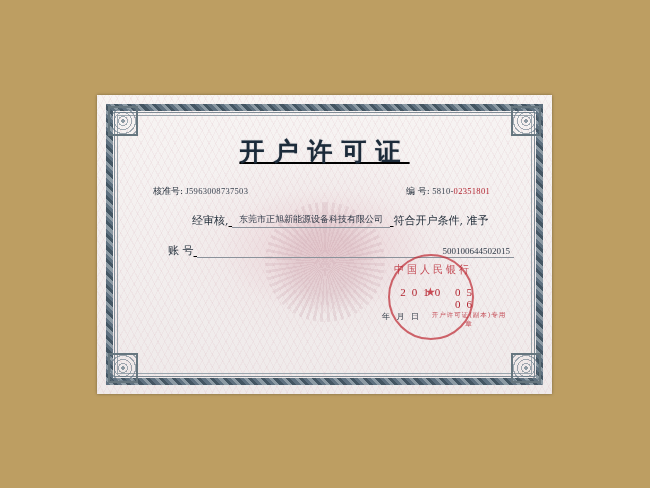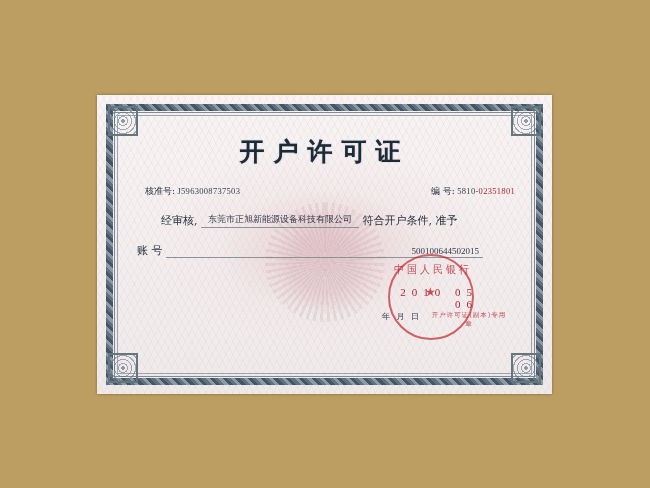--- a/index.html
+++ b/index.html
@@ -104,20 +104,21 @@
     pointer-events: none;
   }
 
   
   .content {
     position: absolute;
     left: 34px;
     top: 30px;
     right: 34px;
     bottom: 26px;
+    text-decoration: underline;
   }
 
   .doc-title {
     text-align: center;
     font-family: "DejaVu Serif", "Liberation Serif", serif;
     font-weight: bold;
     font-size: 25px;
     letter-spacing: 9px;
     color: #1c2b3a;
     margin-top: 10px;
@@ -126,27 +127,27 @@
 
   .meta-row {
     position: relative;
     margin-top: 17px;
     height: 15px;
     font-size: 8.5px;
     color: #2a3744;
   }
   .meta-left {
     position: absolute;
-    left: 14px;
+    left: 22px;
     top: 0;
     white-space: nowrap;
   }
   .meta-right {
     position: absolute;
-    right: 3px;
+    right: 28px;
     top: 0;
     white-space: nowrap;
   }
   .meta-label {
     font-family: "DejaVu Serif", "Liberation Serif", serif;
     font-size: 9px;
     color: #25303c;
   }
   .meta-value {
     font-family: "Liberation Serif", serif;
@@ -158,20 +159,21 @@
     color: #b22430;
   }
 
   .body-line {
     position: relative;
     margin-top: 13px;
     height: 17px;
     font-size: 11px;
     color: #1f2b37;
     font-family: "DejaVu Serif", "Liberation Serif", serif;
+    margin-left: 31px;
   }
   .seg {
     display: inline-block;
     vertical-align: bottom;
   }
   .fill {
     display: inline-block;
     vertical-align: bottom;
     border-bottom: 1px solid #8b929b;
     text-align: center;

